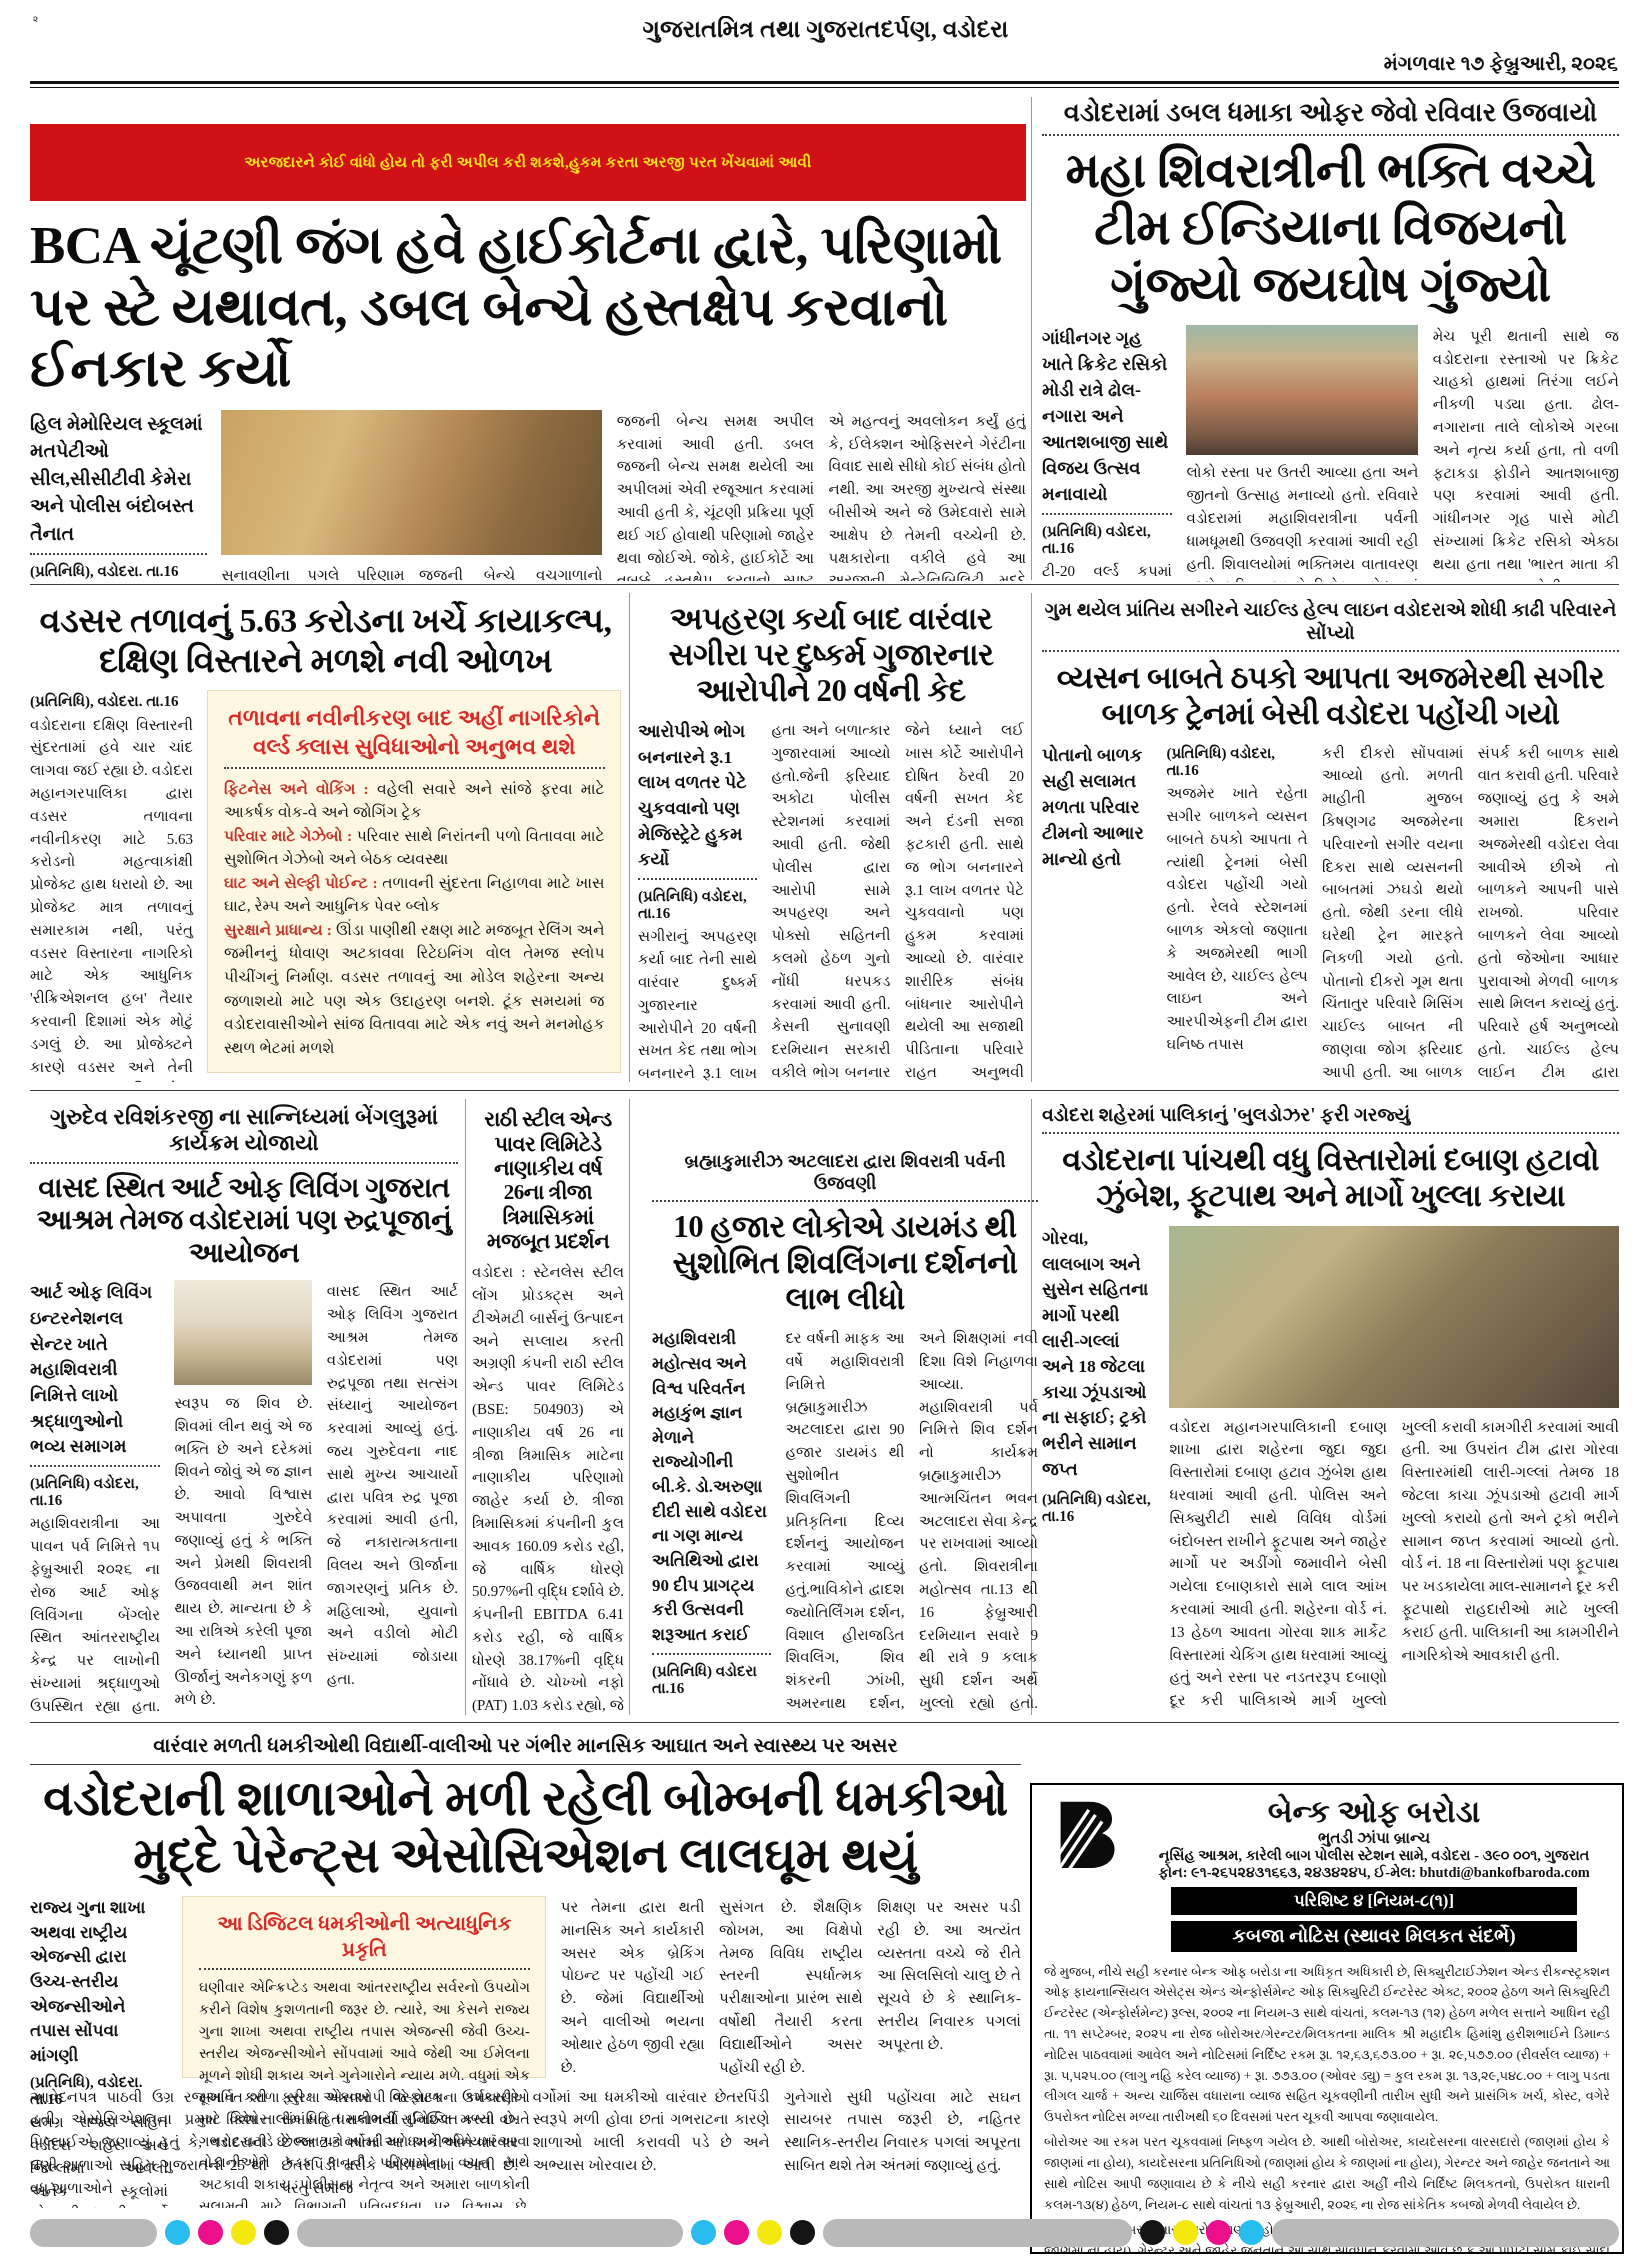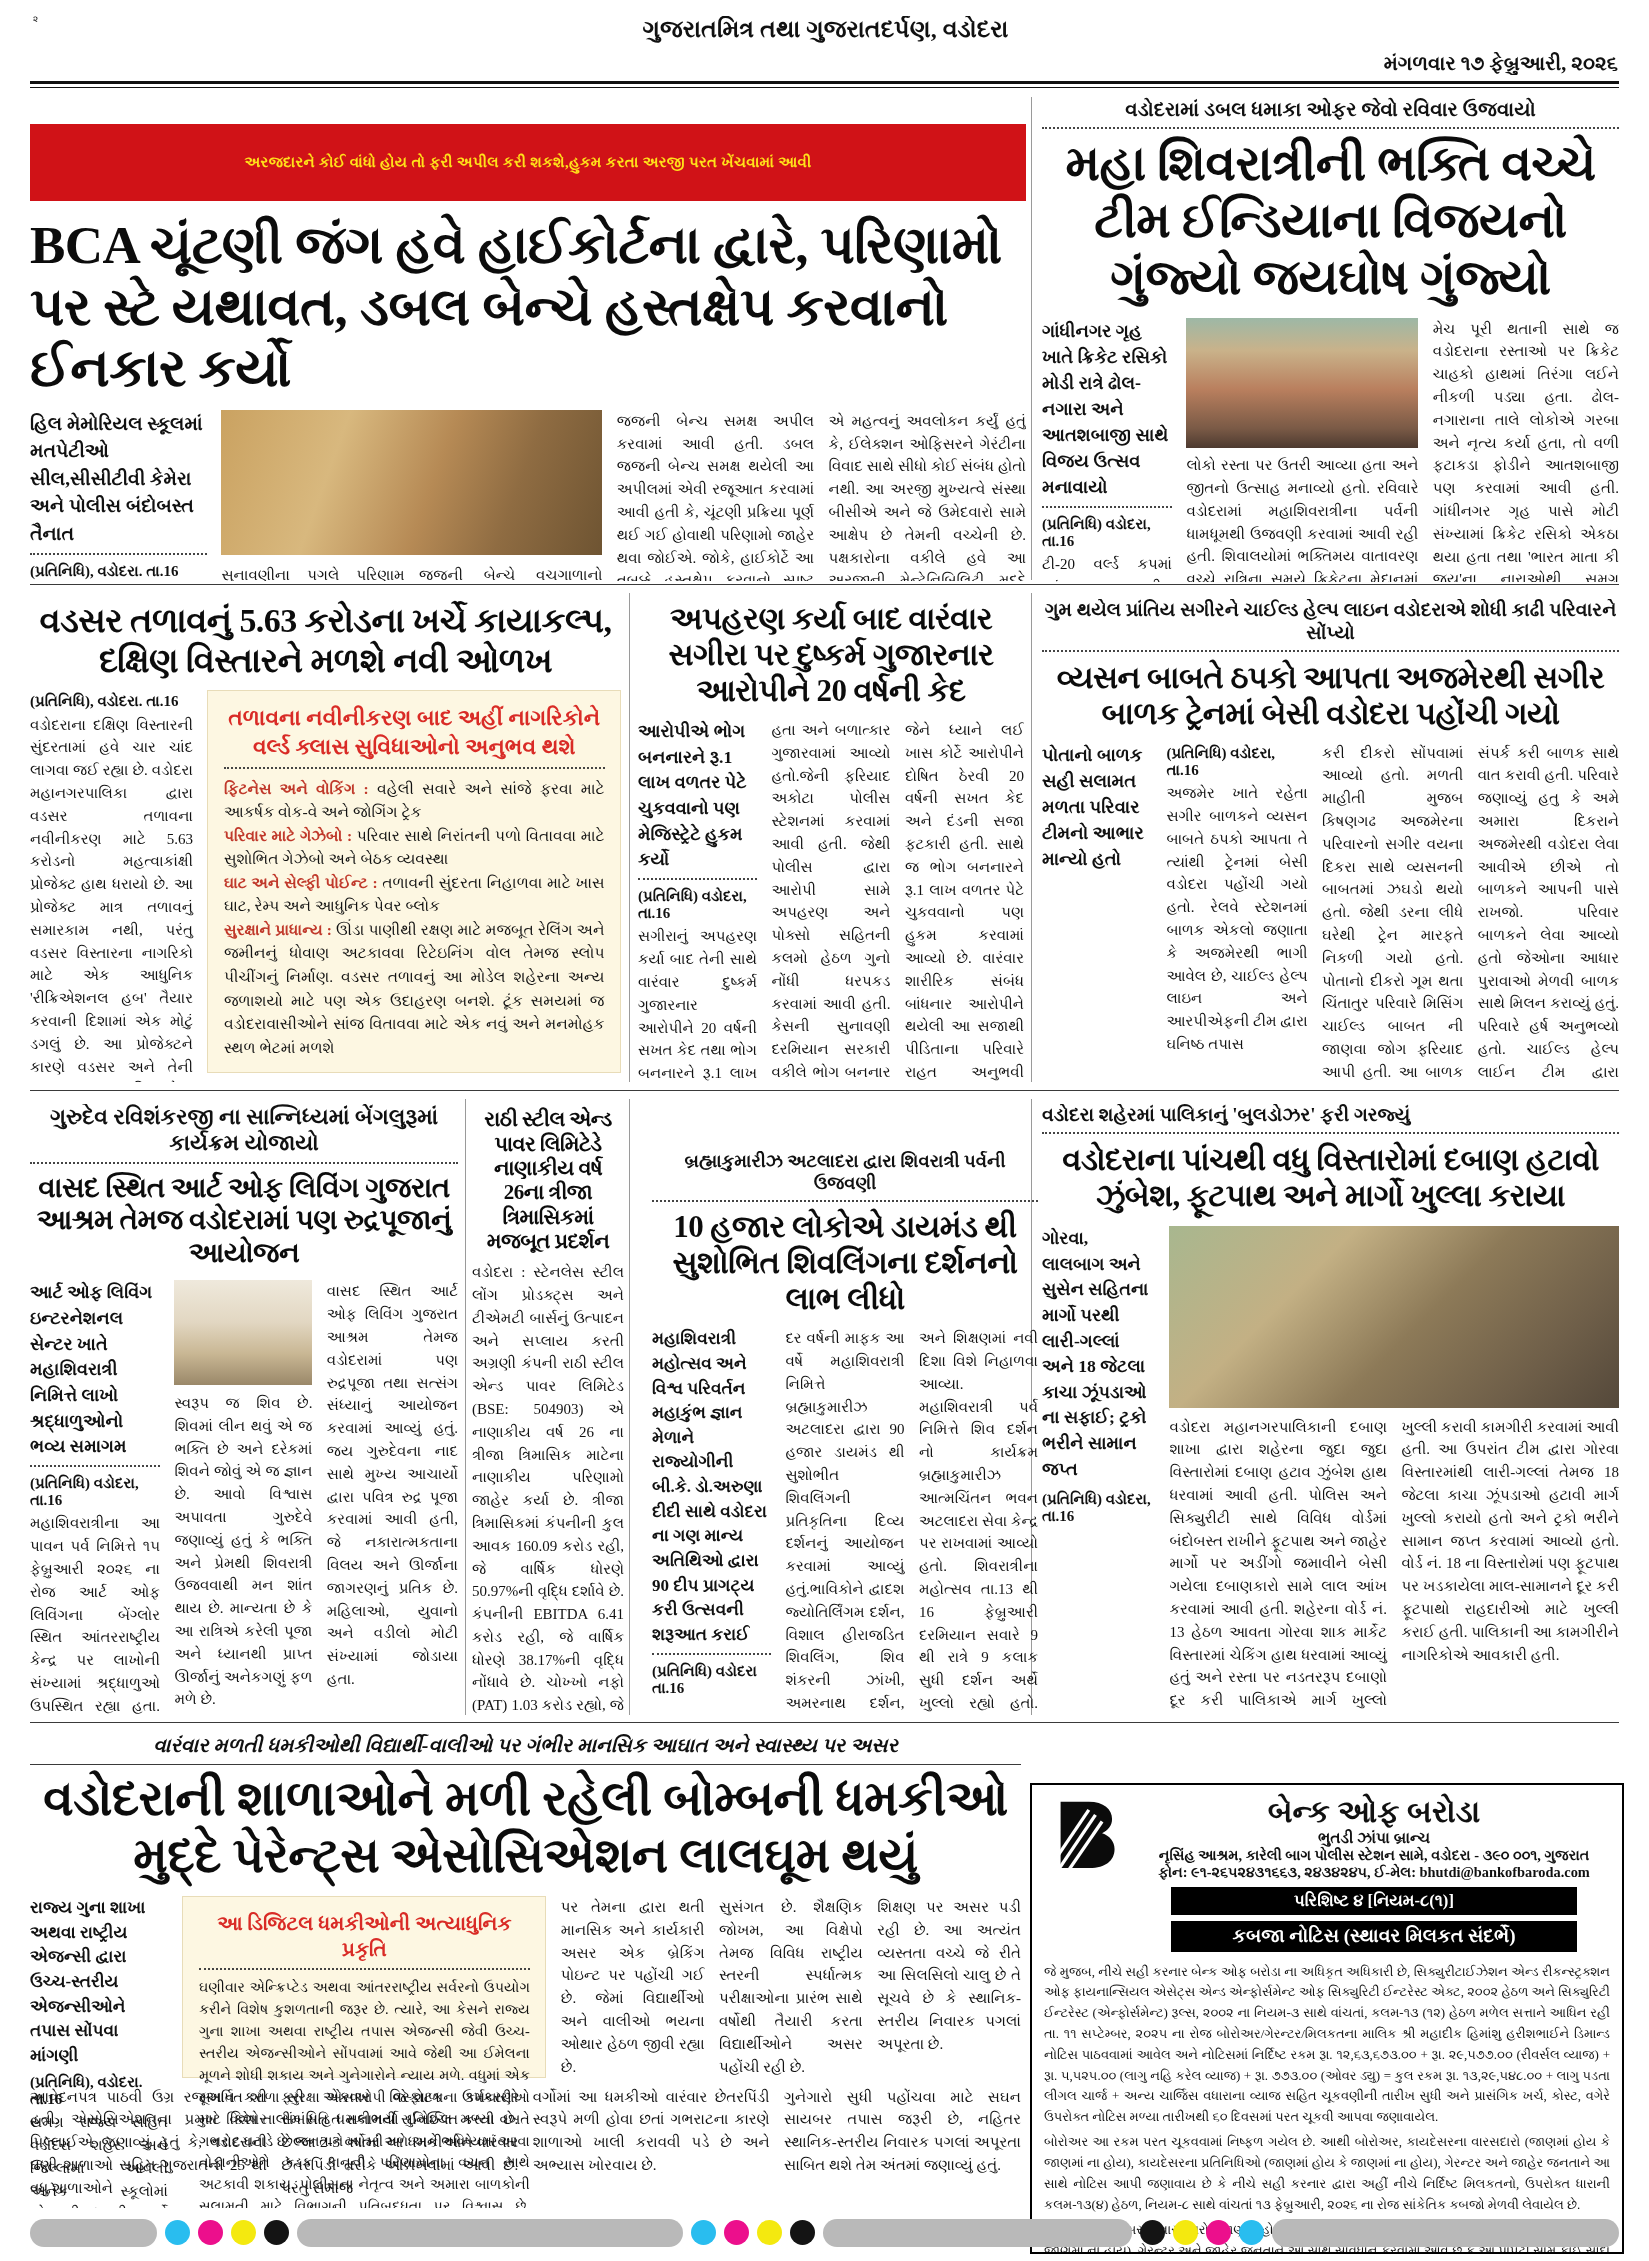--- a/index.html
+++ b/index.html
@@ -10,21 +10,21 @@
   .hdate{font-size:20px;font-weight:bold;text-align:right;margin-top:36px;}
   .rule-a{background:#111;height:2.8px;}
   .rule-b{background:#111;height:1.1px;}
   .hrule{background:#3a3a3a;height:1.1px;}
   .vrule{background:#9a9a9a;width:1.1px;}
   
   .banner{background:#d01217;color:#ffe11a;font-weight:bold;font-size:15px;
           display:flex;align-items:center;justify-content:center;text-align:center;
           height:77px;padding:0 16.6px;letter-spacing:0.3px;}
   .headline{font-weight:bold;color:#0c0c0c;line-height:1.16;letter-spacing:-0.6px;}
-  .kicker{font-weight:bold;font-size:20px;text-align:center;line-height:1.2;}
+  .kicker{font-weight:bold;font-size:26px;text-align:center;line-height:1.2;}
   .dotrule{border-bottom:2.2px dotted #444;margin:5.5px 0 7.7px 0;}
   .subhead{font-weight:bold;font-size:19px;line-height:1.45;}
   .dateline{font-weight:bold;font-size:15px;margin:3.3px 0;}
   .bodytxt{font-size:15px;line-height:1.52;text-align:justify;margin:0;}
   .cols{display:flex;gap:14.4px;}
   .col{flex:1;min-width:0;}
   .photo{background:#ddd;position:relative;}
   .img-ballot{background:linear-gradient(110deg,#caa261 0%,#d8b87e 30%,#b68a55 55%,#8f6c42 75%,#6e5432 100%);}
   .img-crowd{background:linear-gradient(180deg,#9db8a6 0%,#c9b28a 25%,#b97f5e 55%,#7a5a46 85%,#4d3a30 100%);}
   .img-hall{background:linear-gradient(180deg,#efe9dc 0%,#e2d7c2 40%,#c9b794 70%,#9a8869 100%);}
@@ -227,21 +227,21 @@
       <div class="photo img-demol" style="width:100%;height:182px;"></div>
       <div class="cols" style="margin-top:7.7px;">
         <p class="bodytxt col">વડોદરા મહાનગરપાલિકાની દબાણ શાખા દ્વારા શહેરના જુદા જુદા વિસ્તારોમાં દબાણ હટાવ ઝુંબેશ હાથ ધરવામાં આવી હતી. પોલિસ અને સિક્યુરીટી સાથે વિવિધ વોર્ડમાં બંદોબસ્ત રાખીને ફૂટપાથ અને જાહેર માર્ગો પર અડીંગો જમાવીને બેસી ગયેલા દબાણકારો સામે લાલ આંખ કરવામાં આવી હતી. શહેરના વોર્ડ નં. 13 હેઠળ આવતા ગોરવા શાક માર્કેટ વિસ્તારમાં ચેકિંગ હાથ ધરવામાં આવ્યું હતું અને રસ્તા પર નડતરરૂપ દબાણો દૂર કરી પાલિકાએ માર્ગ ખુલ્લો કરાવ્યો હતો.</p>
         <p class="bodytxt col">ખુલ્લી કરાવી કામગીરી કરવામાં આવી હતી. આ ઉપરાંત ટીમ દ્વારા ગોરવા વિસ્તારમાંથી લારી-ગલ્લાં તેમજ 18 જેટલા કાચા ઝૂંપડાઓ હટાવી માર્ગ ખુલ્લો કરાયો હતો અને ટ્રકો ભરીને સામાન જપ્ત કરવામાં આવ્યો હતો. વોર્ડ નં. 18 ના વિસ્તારોમાં પણ ફૂટપાથ પર ખડકાયેલા માલ-સામાનને દૂર કરી ફૂટપાથો રાહદારીઓ માટે ખુલ્લી કરાઈ હતી. પાલિકાની આ કામગીરીને નાગરિકોએ આવકારી હતી.</p>
       </div>
     </div>
   </div>
 </section>
 
 <section class="abs" style="left:30px;top:1733px;width:991px;height:475px;">
-  <div class="kicker" style="font-size:20px;font-style:italic;">વારંવાર મળતી ધમકીઓથી વિદ્યાર્થી-વાલીઓ પર ગંભીર માનસિક આઘાત અને સ્વાસ્થ્ય પર અસર</div>
+  <div class="kicker" style="font-size:20px;">વારંવાર મળતી ધમકીઓથી વિદ્યાર્થી-વાલીઓ પર ગંભીર માનસિક આઘાત અને સ્વાસ્થ્ય પર અસર</div>
   <div class="hrule" style="margin:6.6px 0;"></div>
   <div class="headline h-xl center" style="margin:3.3px 0 11px 0;">વડોદરાની શાળાઓને મળી રહેલી બોમ્બની ધમકીઓ મુદ્દે પેરેન્ટ્સ એસોસિએશન લાલઘૂમ થયું</div>
   <div class="cols" style="height:182px;">
     <div style="flex:0 0 138px;">
       <div class="subhead" style="font-size:17px;">રાજ્ય ગુના શાખા અથવા રાષ્ટ્રીય એજન્સી દ્વારા ઉચ્ચ-સ્તરીય એજન્સીઓને તપાસ સોંપવા માંગણી</div>
       <div class="dateline" style="margin-top:5.5px;">(પ્રતિનિધિ), વડોદરા. તા.16</div>
       <p class="bodytxt">સમગ્ર રાજ્ય સહિત વડોદરા શહેર અને જિલ્લામાં આવેલી અનેક સ્કૂલોમાં બોમ્બની ધમકી ભર્યો ઈમેલ આવ્યો છે. ત્યારે આ ઘટનાથી વડોદરા પેરેન્ટ્સ એસોસિએશન લાલઘૂમ થયું છે. એસોસિએશનના અગ્રણી સભ્યોએ ભેગા થઈ શહેર પોલીસ કમિશનરને</p>
     </div>
     <div class="crop-box" style="flex:0 0 331px;">
       <div class="crop-title" style="font-size:20px;">આ ડિજિટલ ધમકીઓની અત્યાધુનિક પ્રકૃતિ</div>

